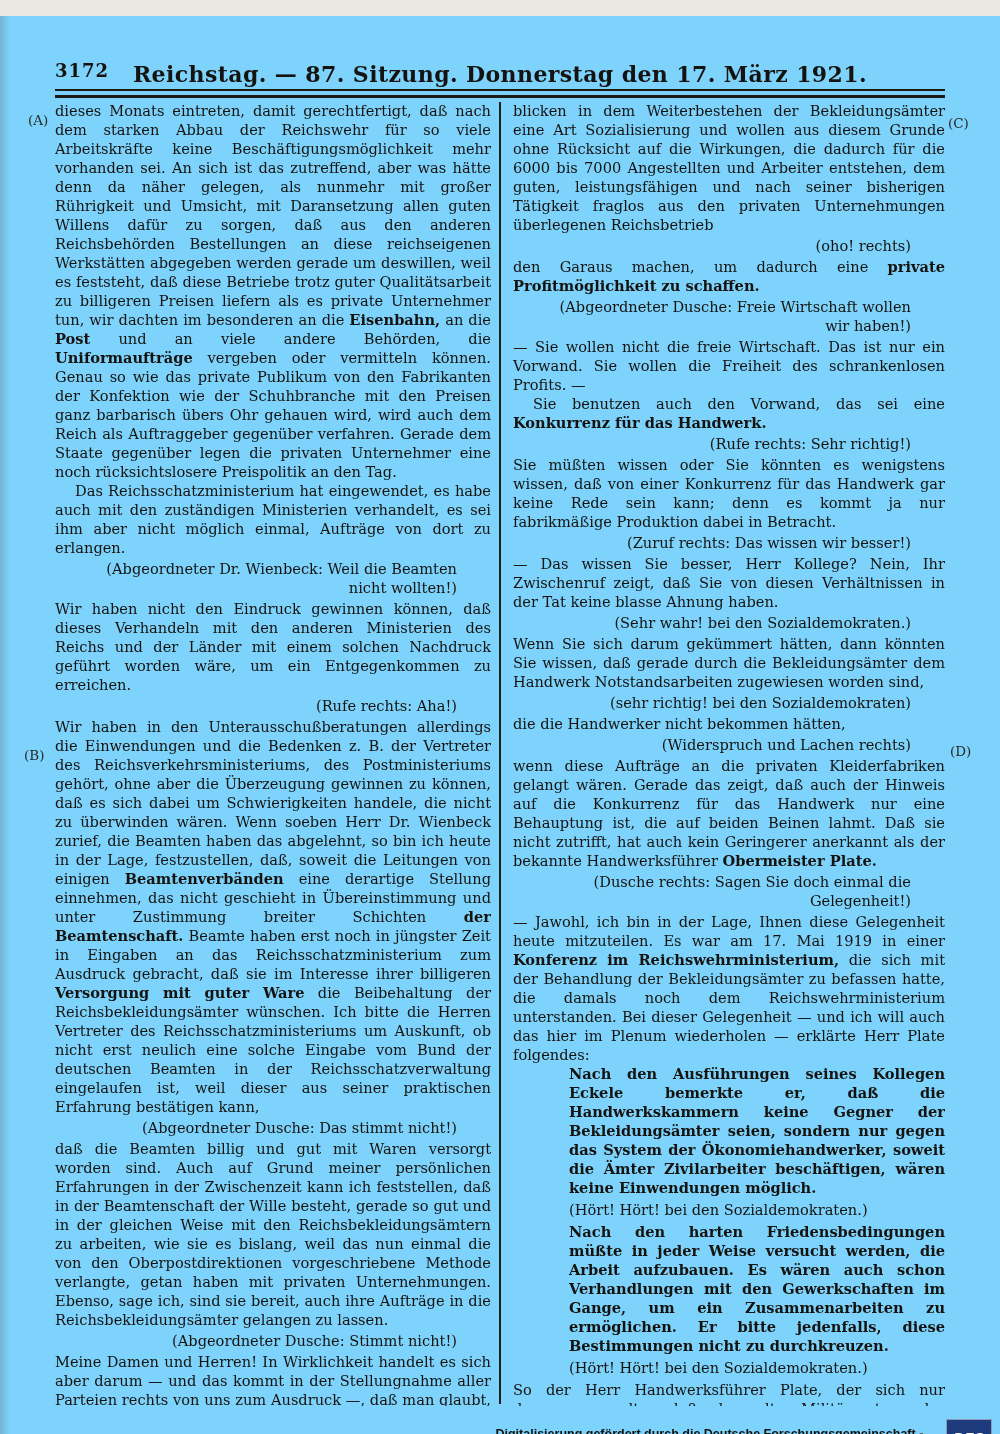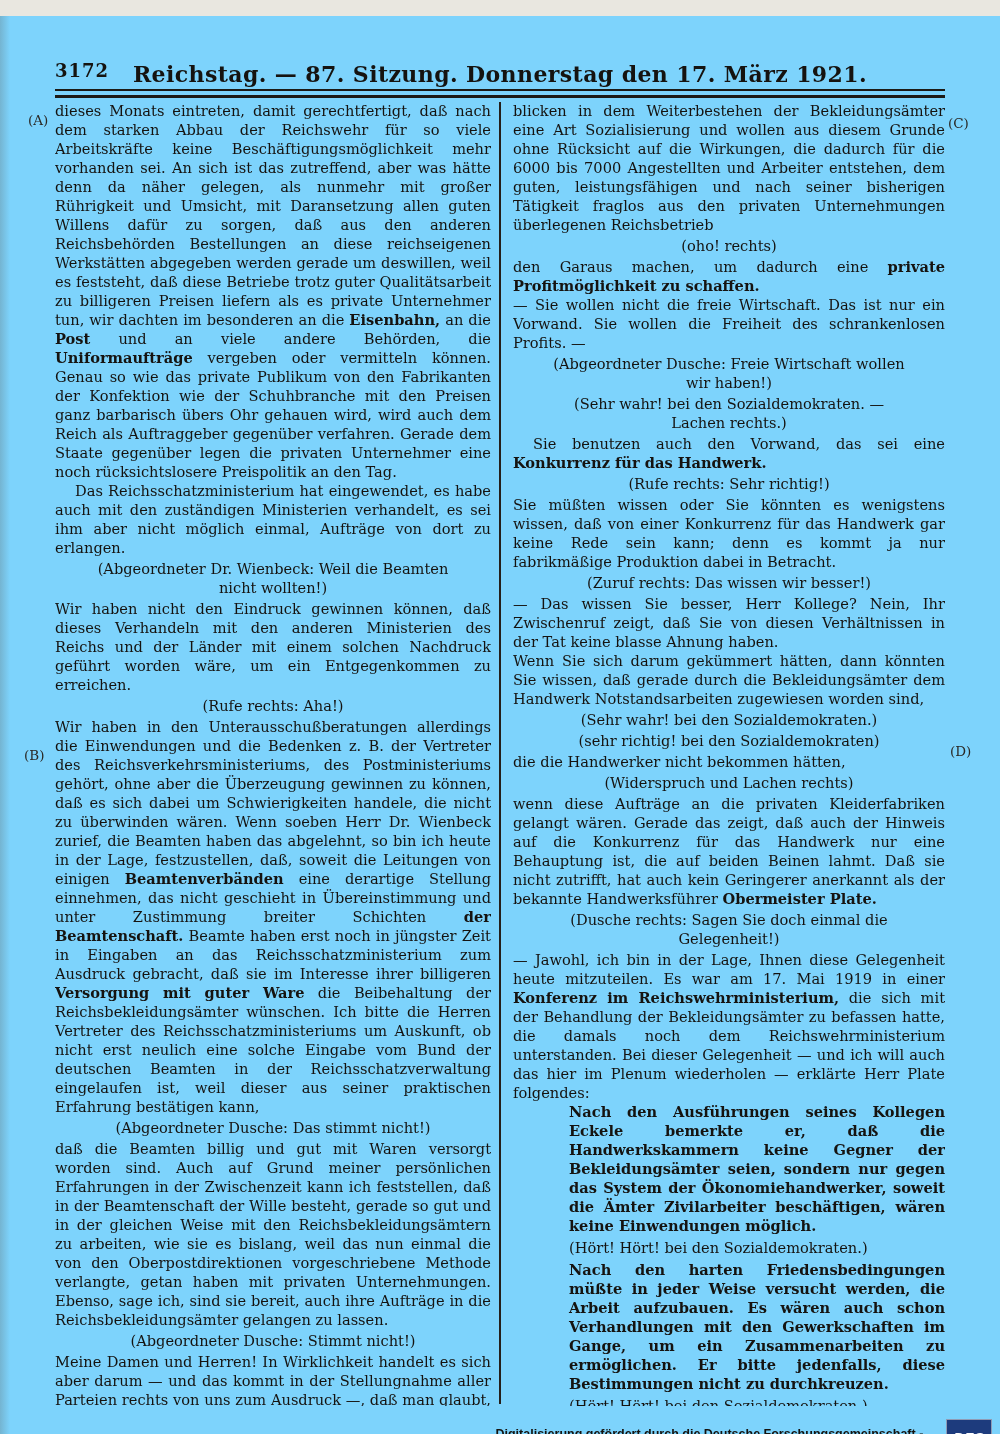--- a/index.html
+++ b/index.html
@@ -57,21 +57,21 @@
 
   .divider {
     position: absolute; left: 499px; top: 86px;
     width: 1.5px; height: 1302px; background: #241f1a;
   }
 
   p.blk { margin: 0; }
   p.blk b { font-weight: 700; }
   p.para.indent { text-indent: 20px; }
   p.speaker-note { text-align: left; margin-left: 38px; margin-bottom: 1px; }
-  p.interjection { text-align: center; padding: 0 34px; margin: 2px 0; }
+  p.interjection { text-align: right; padding: 0 34px; margin: 2px 0; }
   p.quote { margin-left: 56px; font-weight: bold; }
   p.quote-note { text-align: left; margin: 3px 0 3px 56px; }
 
   .footer {
     position: absolute; top: 1403px; right: 8px;
     display: flex; align-items: center; gap: 23px;
     font-family: "Liberation Sans", sans-serif;
     font-size: 12.5px; font-weight: 700; color: #15130f;
   }
   .dfg {
@@ -109,30 +109,29 @@
       <p class="blk interjection">(Abgeordneter Dusche: Das stimmt nicht!)</p>
       <p class="blk para">daß die Beamten billig und gut mit Waren versorgt worden sind. Auch auf Grund meiner persönlichen Erfahrungen in der Zwischenzeit kann ich feststellen, daß in der Beamtenschaft der Wille besteht, gerade so gut und in der gleichen Weise mit den Reichsbekleidungsämtern zu arbeiten, wie sie es bislang, weil das nun einmal die von den Oberpostdirektionen vorgeschriebene Methode verlangte, getan haben mit privaten Unternehmungen. Ebenso, sage ich, sind sie bereit, auch ihre Aufträge in die Reichsbekleidungsämter gelangen zu lassen.</p>
       <p class="blk interjection">(Abgeordneter Dusche: Stimmt nicht!)</p>
       <p class="blk para">Meine Damen und Herren! In Wirklichkeit handelt es sich aber darum — und das kommt in der Stellungnahme aller Parteien rechts von uns zum Ausdruck —, daß man glaubt, hier so eine kleine antisozialistische Gesetzgebung in die Wege leiten zu wollen. Sie er-</p>
     </div>
   <div class="divider"></div>
   <div class="col col-right">
       <p class="blk para">blicken in dem Weiterbestehen der Bekleidungsämter eine Art Sozialisierung und wollen aus diesem Grunde ohne Rücksicht auf die Wirkungen, die dadurch für die 6000 bis 7000 Angestellten und Arbeiter entstehen, dem guten, leistungsfähigen und nach seiner bisherigen Tätigkeit fraglos aus den privaten Unternehmungen überlegenen Reichsbetrieb</p>
       <p class="blk interjection">(oho! rechts)</p>
       <p class="blk para">den Garaus machen, um dadurch eine <b>private Profitmöglichkeit zu schaffen.</b></p>
+      <p class="blk interjection">(Abgeordneter Dusche: Freie Wirtschaft wollen wir haben!)</p>
       <p class="blk para">— Sie wollen nicht die freie Wirtschaft. Das ist nur ein Vorwand. Sie wollen die Freiheit des schrankenlosen Profits. —</p>
-      <p class="blk interjection">(Abgeordneter Dusche: Freie Wirtschaft wollen wir haben!)</p>
-      <p class="blk interjection">(Sehr wahr! bei den Sozialdemokraten. — Lachen rechts.)</p>
       <p class="blk para indent">Sie benutzen auch den Vorwand, das sei eine <b>Konkurrenz für das Handwerk.</b></p>
       <p class="blk interjection">(Rufe rechts: Sehr richtig!)</p>
       <p class="blk para">Sie müßten wissen oder Sie könnten es wenigstens wissen, daß von einer Konkurrenz für das Handwerk gar keine Rede sein kann; denn es kommt ja nur fabrikmäßige Produktion dabei in Betracht.</p>
       <p class="blk interjection">(Zuruf rechts: Das wissen wir besser!)</p>
       <p class="blk para">— Das wissen Sie besser, Herr Kollege? Nein, Ihr Zwischenruf zeigt, daß Sie von diesen Verhältnissen in der Tat keine blasse Ahnung haben.</p>
+      <p class="blk interjection">(Sehr wahr! bei den Sozialdemokraten.)</p>
       <p class="blk para">Wenn Sie sich darum gekümmert hätten, dann könnten Sie wissen, daß gerade durch die Bekleidungsämter dem Handwerk Notstandsarbeiten zugewiesen worden sind,</p>
-      <p class="blk interjection">(Sehr wahr! bei den Sozialdemokraten.)</p>
       <p class="blk interjection">(sehr richtig! bei den Sozialdemokraten)</p>
       <p class="blk para">die die Handwerker nicht bekommen hätten,</p>
       <p class="blk interjection">(Widerspruch und Lachen rechts)</p>
       <p class="blk para">wenn diese Aufträge an die privaten Kleiderfabriken gelangt wären. Gerade das zeigt, daß auch der Hinweis auf die Konkurrenz für das Handwerk nur eine Behauptung ist, die auf beiden Beinen lahmt. Daß sie nicht zutrifft, hat auch kein Geringerer anerkannt als der bekannte Handwerksführer <b>Obermeister Plate.</b></p>
       <p class="blk interjection">(Dusche rechts: Sagen Sie doch einmal die Gelegenheit!)</p>
       <p class="blk para">— Jawohl, ich bin in der Lage, Ihnen diese Gelegenheit heute mitzuteilen. Es war am 17. Mai 1919 in einer <b>Konferenz im Reichswehrministerium,</b> die sich mit der Behandlung der Bekleidungsämter zu befassen hatte, die damals noch dem Reichswehrministerium unterstanden. Bei dieser Gelegenheit — und ich will auch das hier im Plenum wiederholen — erklärte Herr Plate folgendes:</p>
       <p class="blk quote">Nach den Ausführungen seines Kollegen Eckele bemerkte er, daß die Handwerkskammern keine Gegner der Bekleidungsämter seien, sondern nur gegen das System der Ökonomiehandwerker, soweit die Ämter Zivilarbeiter beschäftigen, wären keine Einwendungen möglich.</p>
       <p class="blk quote-note">(Hört! Hört! bei den Sozialdemokraten.)</p>
       <p class="blk quote">Nach den harten Friedensbedingungen müßte in jeder Weise versucht werden, die Arbeit aufzubauen. Es wären auch schon Verhandlungen mit den Gewerkschaften im Gange, um ein Zusammenarbeiten zu ermöglichen. Er bitte jedenfalls, diese Bestimmungen nicht zu durchkreuzen.</p>
       <p class="blk quote-note">(Hört! Hört! bei den Sozialdemokraten.)</p>

